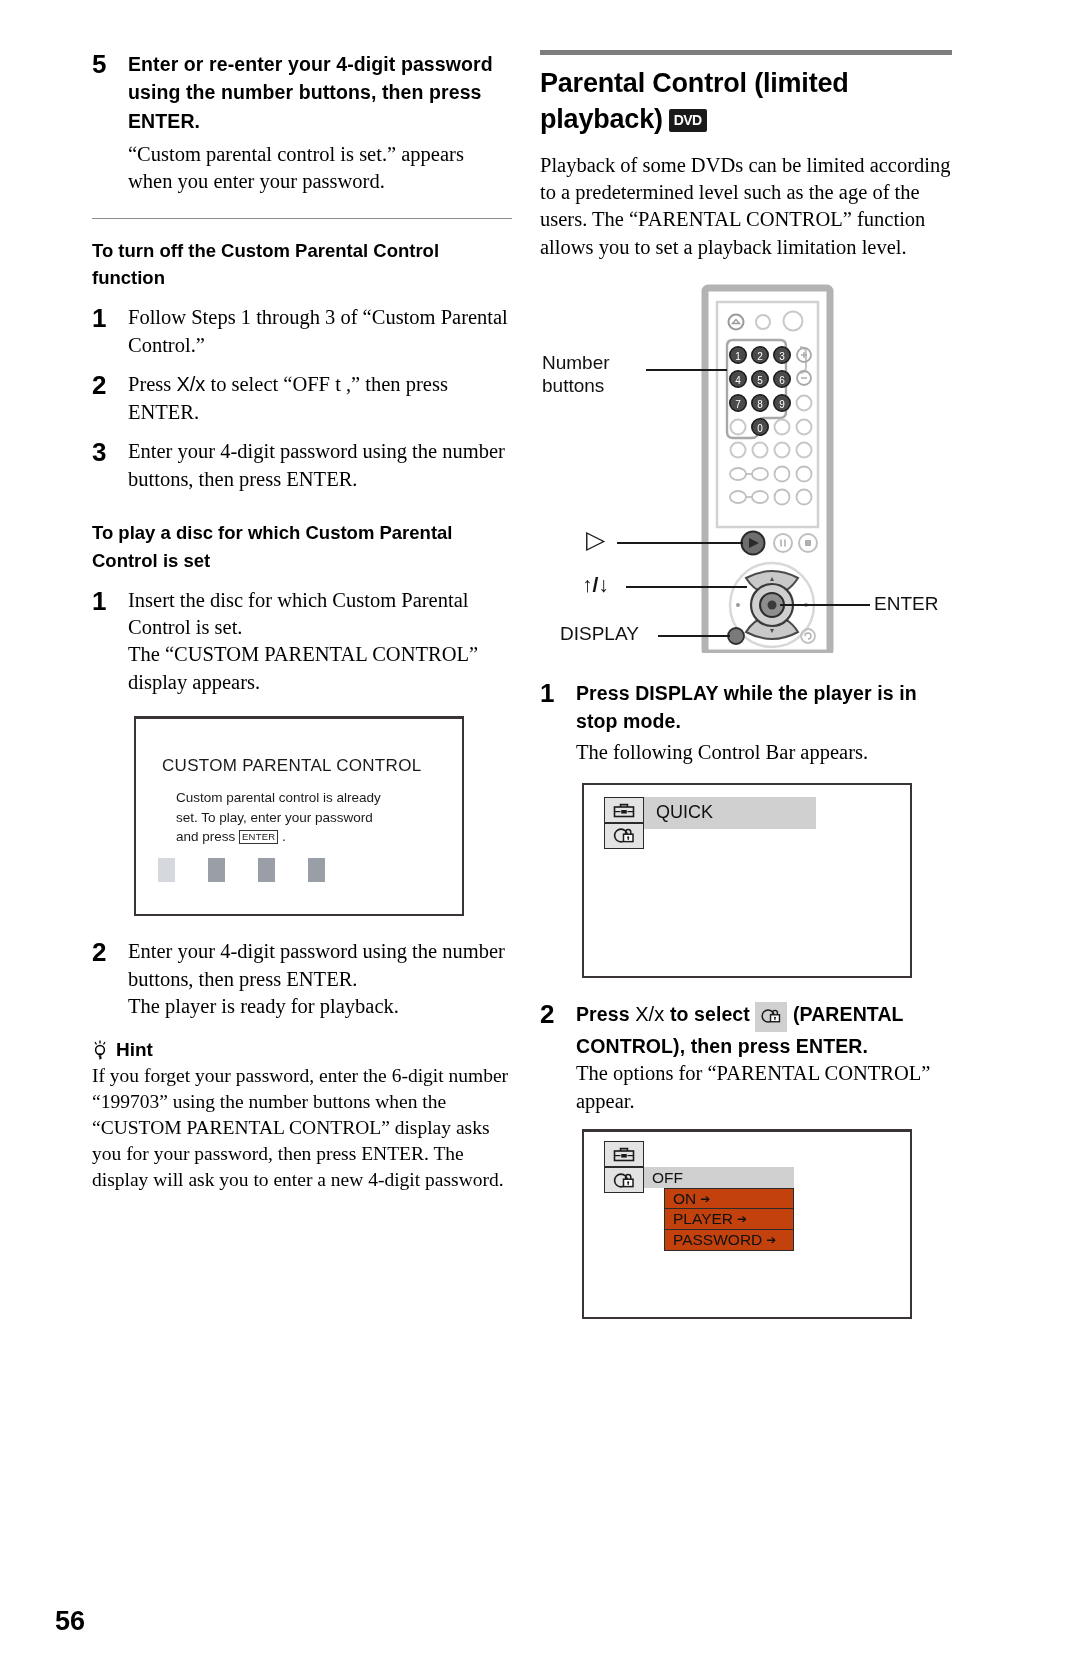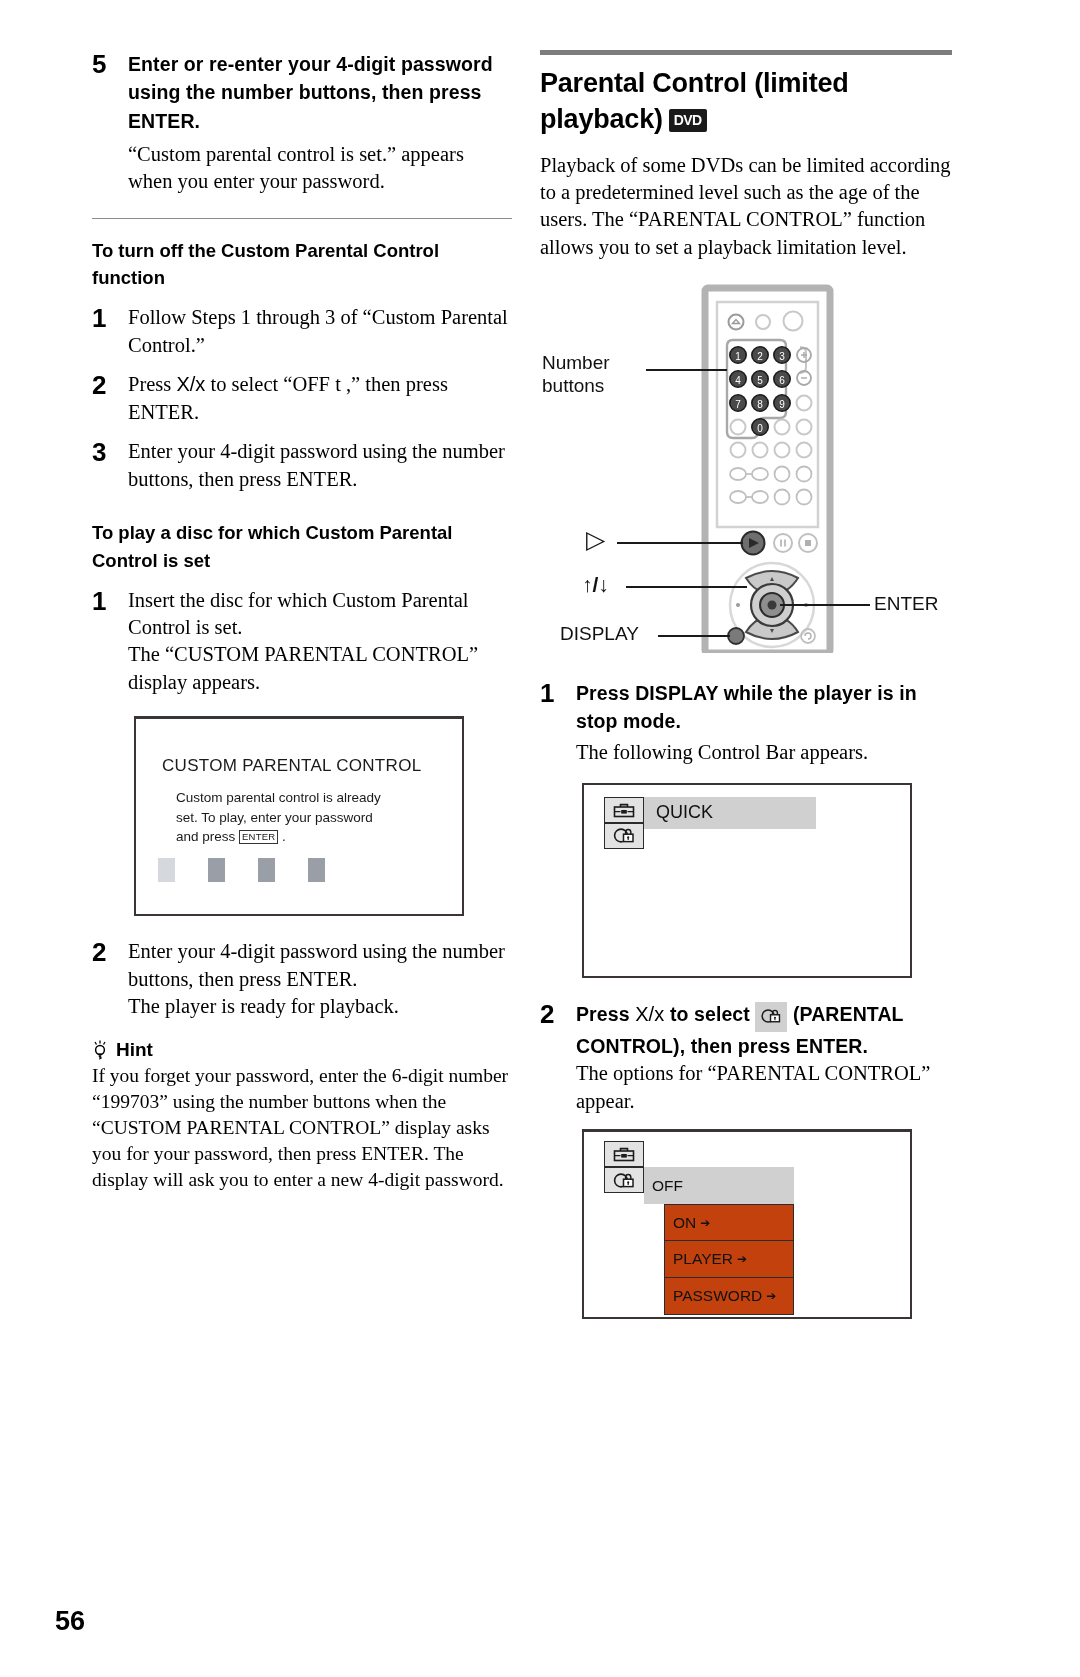--- a/index.html
+++ b/index.html
@@ -93,21 +93,21 @@
   .icon-box {
     width:40px; height:26px; border:1.6px solid #2b2b2b; background:#e3e3e3;
     display:flex; align-items:center; justify-content:center;
   }
   .quick-label {
     flex:1 1 auto; background:#d0d0d0; height:32px; display:flex; align-items:center;
     padding-left:12px; font-family:"Liberation Sans", sans-serif; font-size:18px; color:#111;
   }
   .opt-list { font-family:"Liberation Sans", sans-serif; font-size:15.5px; color:#111; }
   .opt {
-    height:37px; display:flex; align-items:center; padding-left:8px;
+    height:21px; display:flex; align-items:center; padding-left:8px;
     background:#d0d0d0;
   }
   .opt.boxed { background:#c2410c; border:1.3px solid #2b2b2b;margin-left:20px; }
 
   
   .hint-head {
     font-family:"Liberation Sans", sans-serif; font-weight:bold; font-size:19px;
     display:flex; align-items:center; gap:8px; margin-top:18px;
   }
   .hint-body { font-family:"Liberation Serif", serif; font-size:19.5px; line-height:1.33; margin-top:2px; }

